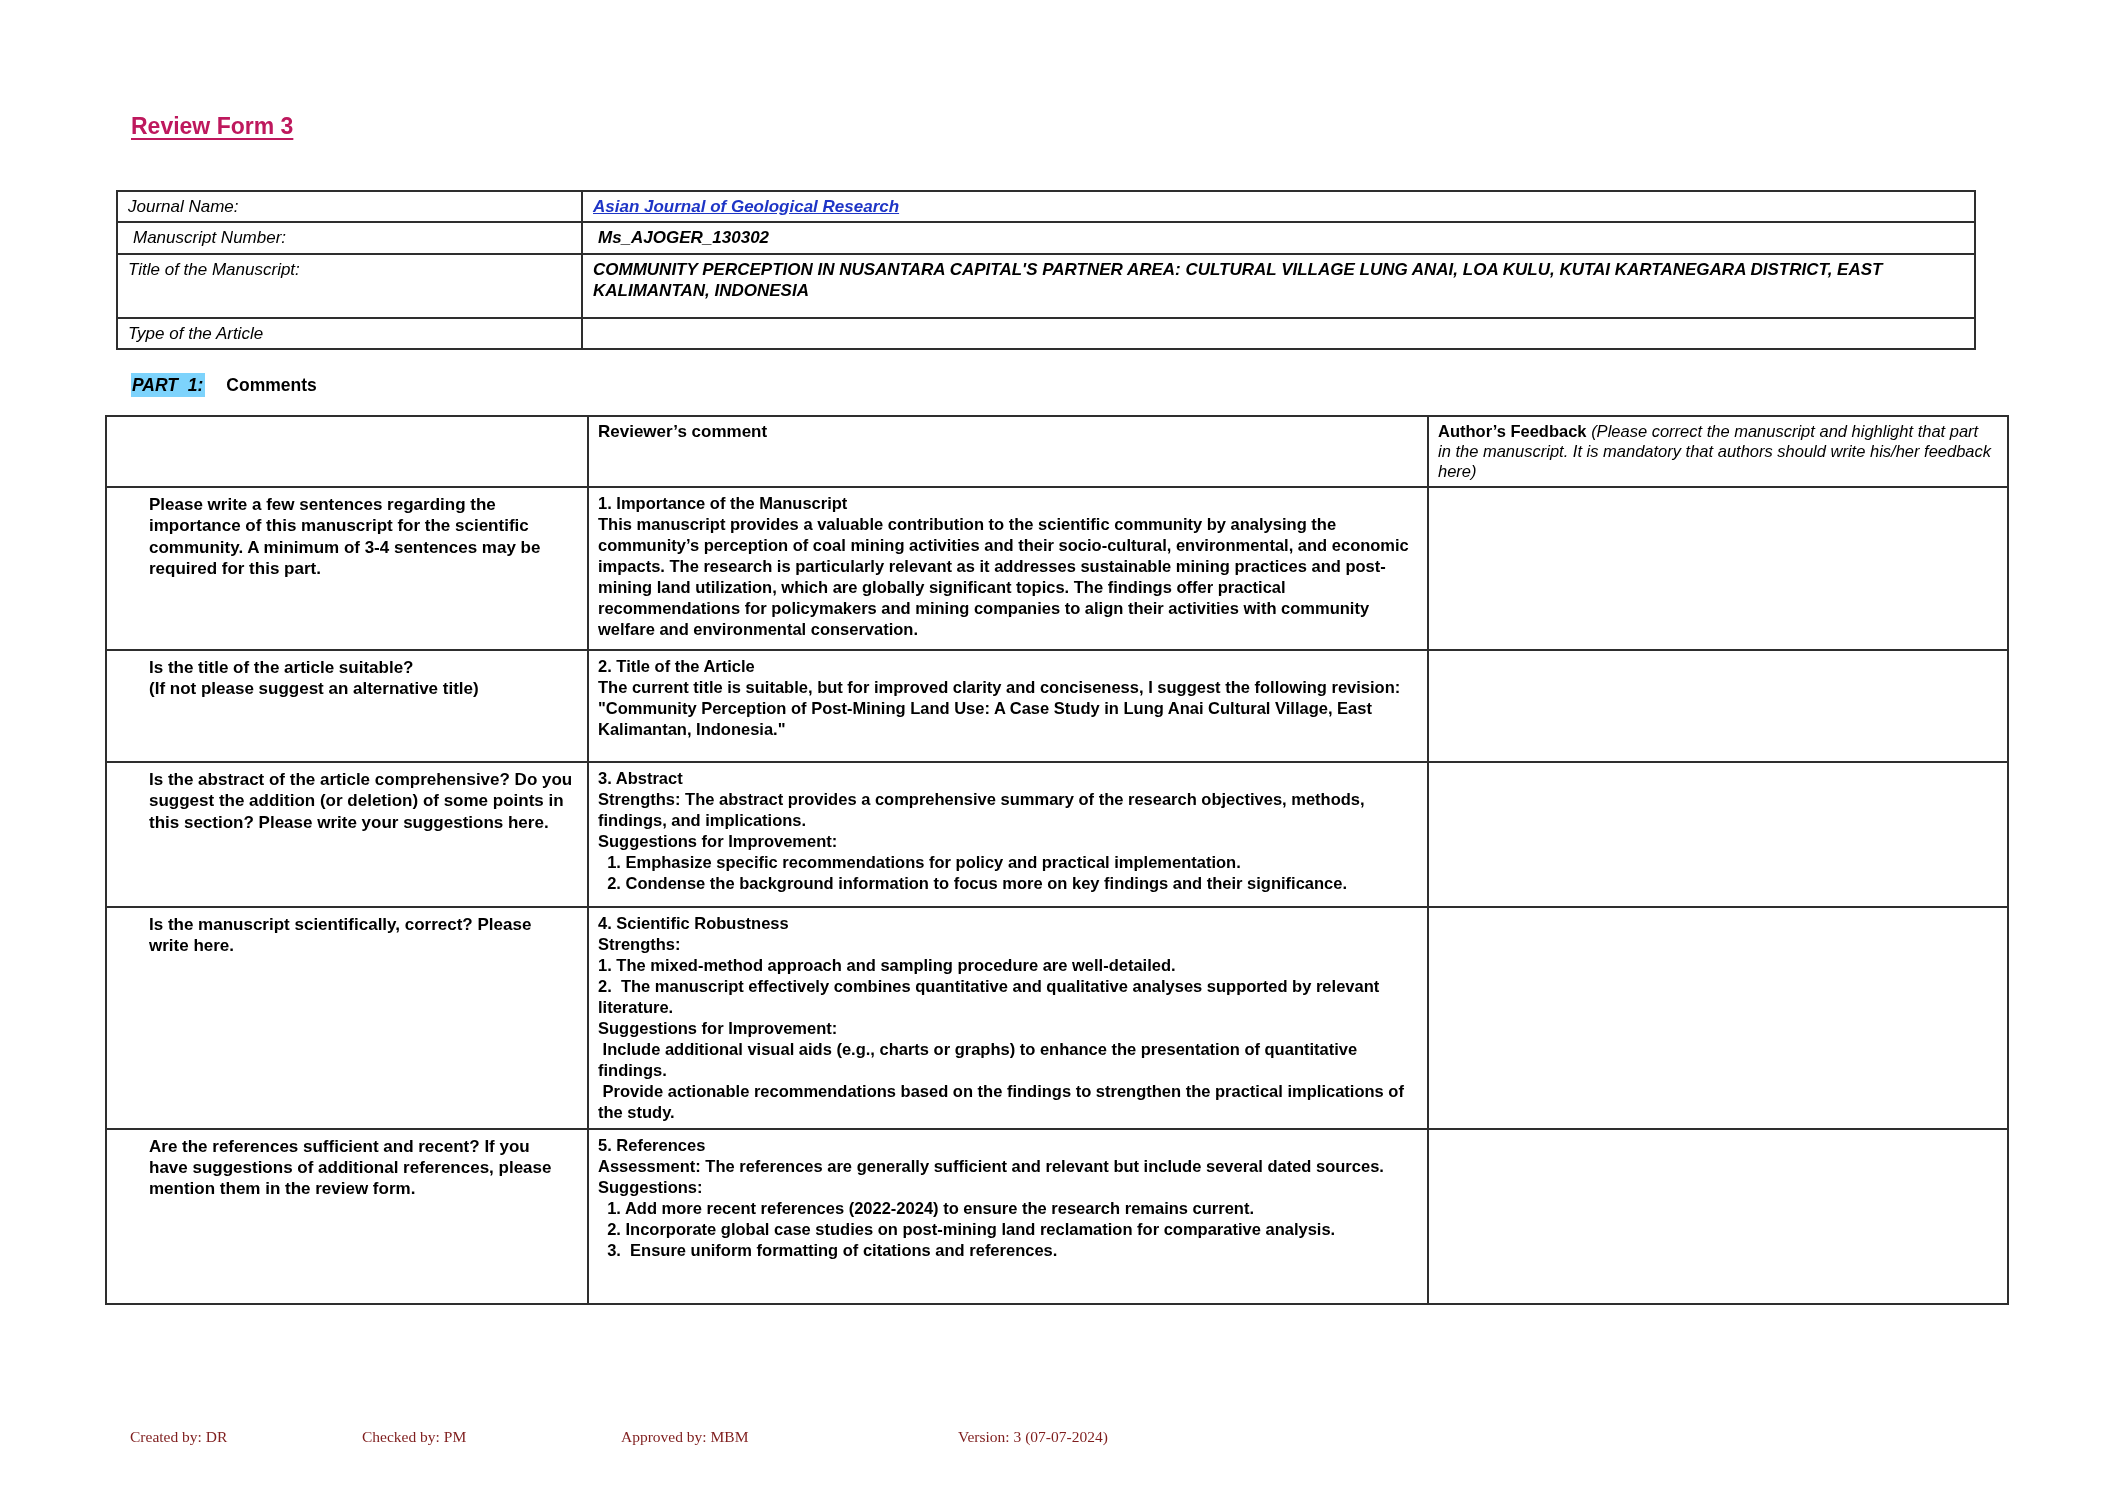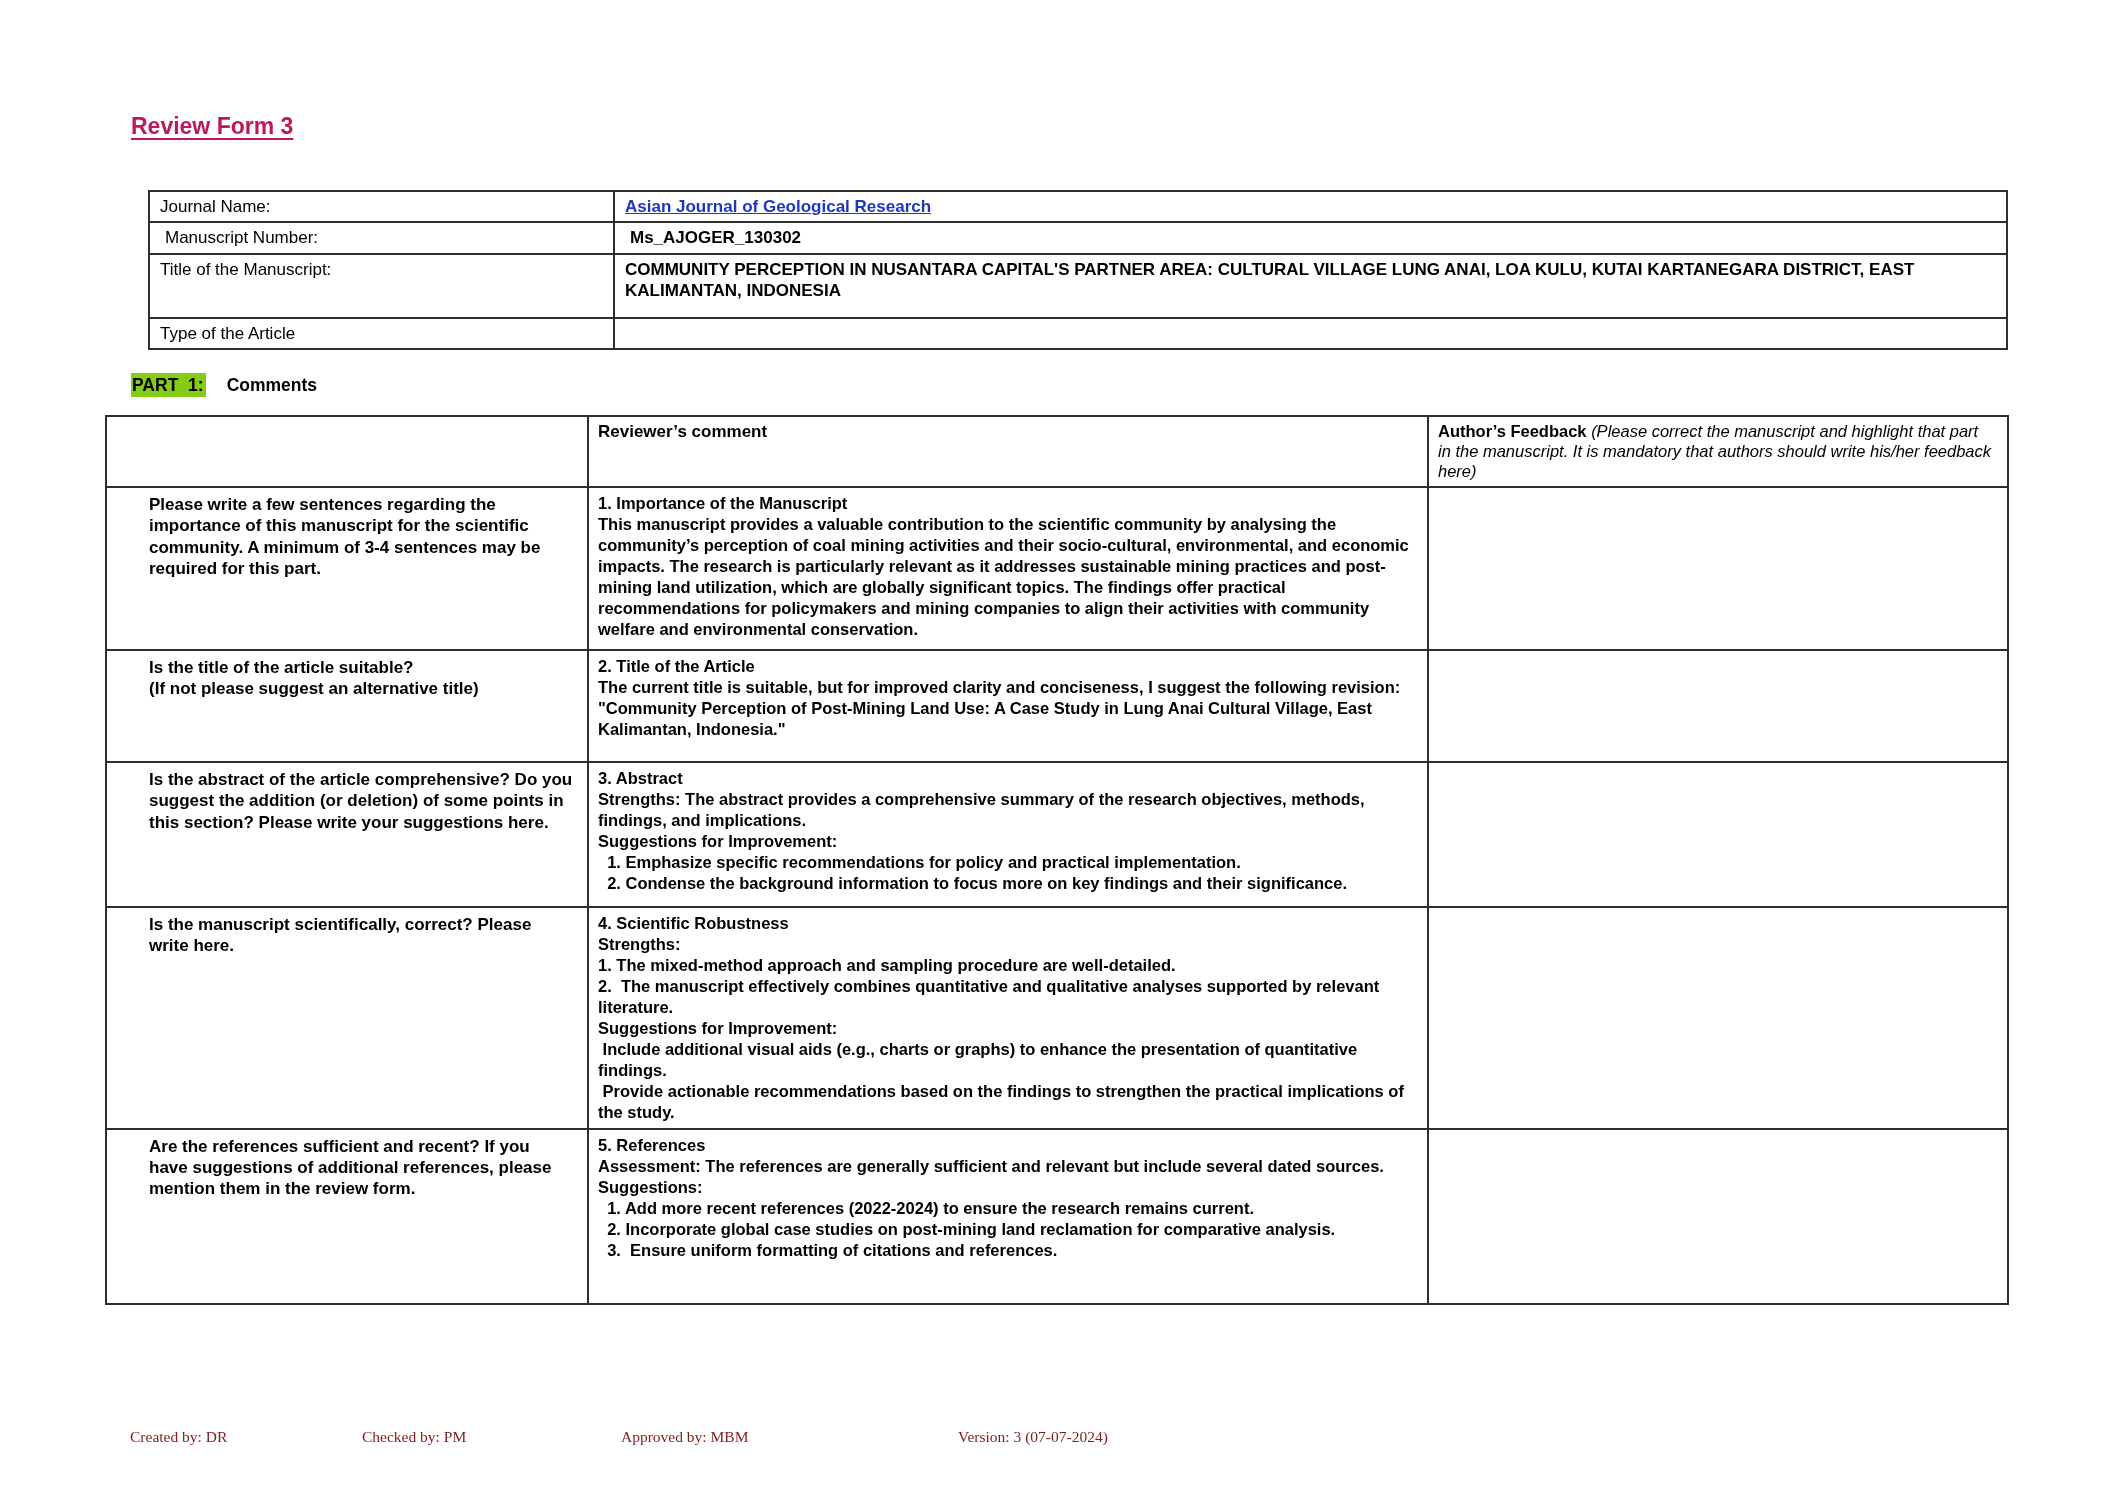--- a/index.html
+++ b/index.html
@@ -23,25 +23,26 @@
     font-weight: bold;
     color: #be185d;
     text-decoration: underline;
     text-underline-offset: 4px;
     text-decoration-thickness: 2px;
   }
 
   
   table.info-table {
     position: absolute;
-    left: 148px;
+    left: 116px;
     top: 190px;
     width: 1860px;
     border-collapse: collapse;
     table-layout: fixed;
+    font-style: italic;
   }
   table.info-table td {
     border: 2px solid #2e2e2e;
     vertical-align: top;
     font-size: 17px;
     line-height: 1.25;
     padding: 4px 10px 4px 10px;
   }
   table.info-table col.c1 { width: 465px; }
   table.info-table td.info-label { font-weight: normal; }
@@ -60,23 +61,24 @@
   
   .part-heading {
     position: absolute;
     left: 131px;
     top: 375px;
     font-size: 17.5px;
     font-weight: bold;
     color: #000000;
   }
   .part-heading .hl {
-    background: #84cc16;
+    background: #7dd3fc;
     white-space: pre;
     padding: 2px 2px 2px 1px;
+    font-style: italic;
   }
   .part-heading .after-hl { margin-left: 21px; }
 
   
   table.comments-table {
     position: absolute;
     left: 105px;
     top: 415px;
     width: 1902px;
     border-collapse: collapse;

